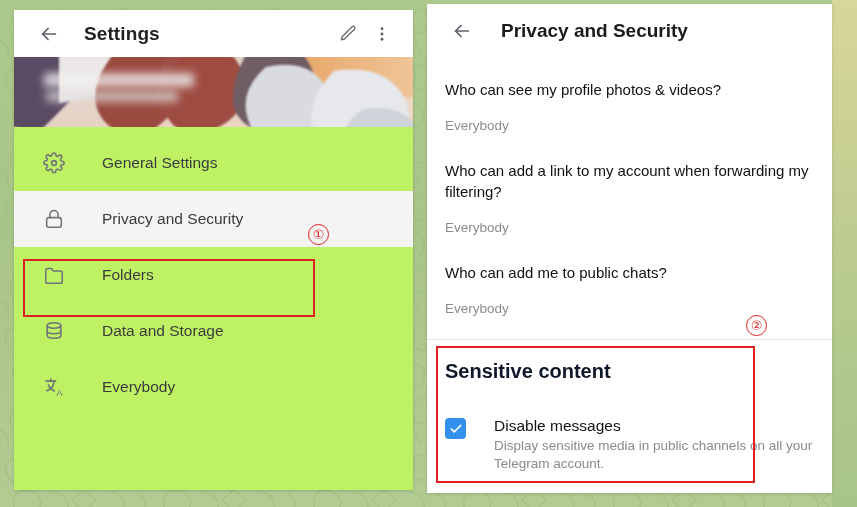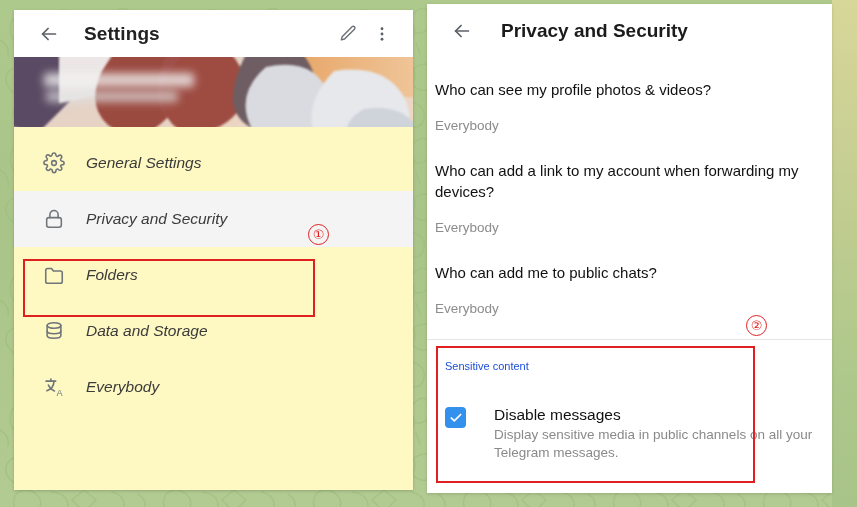--- a/index.html
+++ b/index.html
@@ -26,21 +26,21 @@
     position: absolute;
     left: 832px; top: 0; width: 25px; height: 507px;
     background: linear-gradient(180deg,#d8d79a 0%, #cfd295 18%, #bfcc90 45%, #aec88b 75%, #a9c488 100%);
   }
 
   
   .left-panel {
     position: absolute;
     left: 14px; top: 10px;
     width: 399px; height: 480px;
-    background: #fef9c3;
+    background: #bef264;
     box-shadow: 0 1px 3px rgba(0,0,0,.18);
     overflow: hidden;
   }
   .left-header {
     height: 47px;
     display: flex; align-items: center;
     padding: 0 14px 0 18px;
     background: #fff;
   }
   .hdr-back { width: 34px; height: 34px; display:flex; align-items:center; justify-content:center; cursor:pointer; border-radius:50%; flex: none;}
@@ -79,24 +79,23 @@
     padding-left: 26px;
     cursor: pointer;
   }
   .menu-item.active { background: #f4f4f4; }
   .menu-ico {
     width: 28px; height: 28px;
     display: flex; align-items: center; justify-content: center;
     color: #707579; flex: none;
   }
   .menu-label {
-    margin-left: 18px;
+    margin-left: 34px;
     font-size: 15.5px;
     color: #3b3b3b;
-    font-style: italic;
   }
 
   
   .right-panel {
     position: absolute;
     left: 427px; top: 4px;
     width: 405px; height: 489px;
     background: #ffffff;
     box-shadow: 0 1px 3px rgba(0,0,0,.15);
     overflow: hidden;
@@ -104,34 +103,34 @@
   .right-header {
     height: 53px;
     display: flex; align-items: center;
     padding-left: 18px;
   }
   .right-title {
     font-size: 19px; font-weight: 600; color: #1b1b1b;
     margin-left: 22px;
   }
   .privacy-list { padding: 22px 0 0 0; }
-  .privacy-row { padding: 0 18px 0 8px; margin-bottom: 27px; }
+  .privacy-row { padding: 0 18px 0 18px; margin-bottom: 27px; }
   .privacy-q {
     font-size: 15px; color: #111; line-height: 21px;
   }
   .privacy-a {
     font-size: 13.5px; color: #8c8c8c; margin-top: 18px;
   }
   .divider {
     height: 1px; background: #e6e6e6; width: 100%;
     margin-top: -4px;
   }
   .sensitive-block { padding: 20px 18px 0 18px; }
   .sensitive-title {
-    font-size: 11px; color: #1d4ed8; font-weight: 400;
+    font-size: 20px; color: #0f172a; font-weight: 700;
   }
   .checkbox-row {
     display: flex; align-items: flex-start;
     margin-top: 34px;
   }
   .checkbox {
     width: 21px; height: 21px; border-radius: 4px;
     background: #3390ec;
     display: flex; align-items: center; justify-content: center;
     flex: none; margin-top: 1px; cursor: pointer;
@@ -327,21 +326,21 @@
   </div>
 
   <div class="privacy-list">
 
     <div class="privacy-row">
       <div class="privacy-q">Who can see my profile photos &amp; videos?</div>
       <div class="privacy-a">Everybody</div>
     </div>
 
     <div class="privacy-row">
-      <div class="privacy-q">Who can add a link to my account when forwarding my devices?</div>
+      <div class="privacy-q">Who can add a link to my account when forwarding my filtering?</div>
       <div class="privacy-a">Everybody</div>
     </div>
 
     <div class="privacy-row">
       <div class="privacy-q">Who can add me to public chats?</div>
       <div class="privacy-a">Everybody</div>
     </div>
 
   </div>
 
@@ -351,21 +350,21 @@
     <div class="sensitive-title">Sensitive content</div>
 
     <div class="checkbox-row">
       <span class="checkbox">
         <svg width="14" height="14" viewBox="0 0 24 24" fill="none" stroke="#ffffff" stroke-width="3" stroke-linecap="round" stroke-linejoin="round">
           <path d="M20 6L9 17l-5-5"></path>
         </svg>
       </span>
       <span class="cb-texts">
         <div class="cb-title">Disable messages</div>
-        <div class="cb-desc">Display sensitive media in public channels on all your Telegram messages.</div>
+        <div class="cb-desc">Display sensitive media in public channels on all your Telegram account.</div>
       </span>
     </div>
   </div>
 
 </div>
 
 <div class="hl-box hl-left"></div>
 <div class="hl-box hl-right"></div>
 
 <div class="marker marker-1">①</div>

